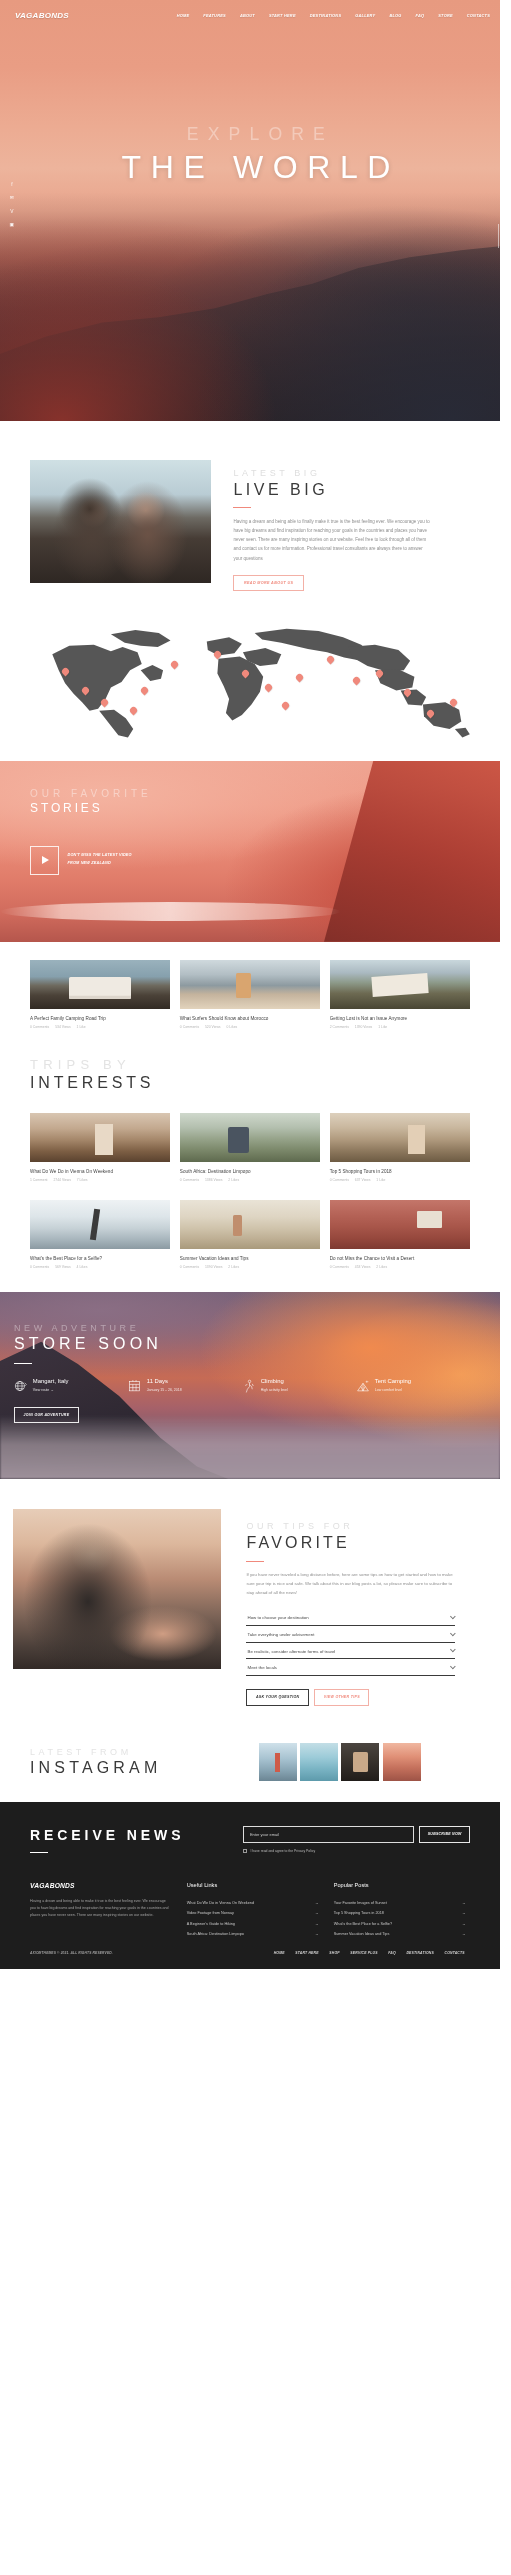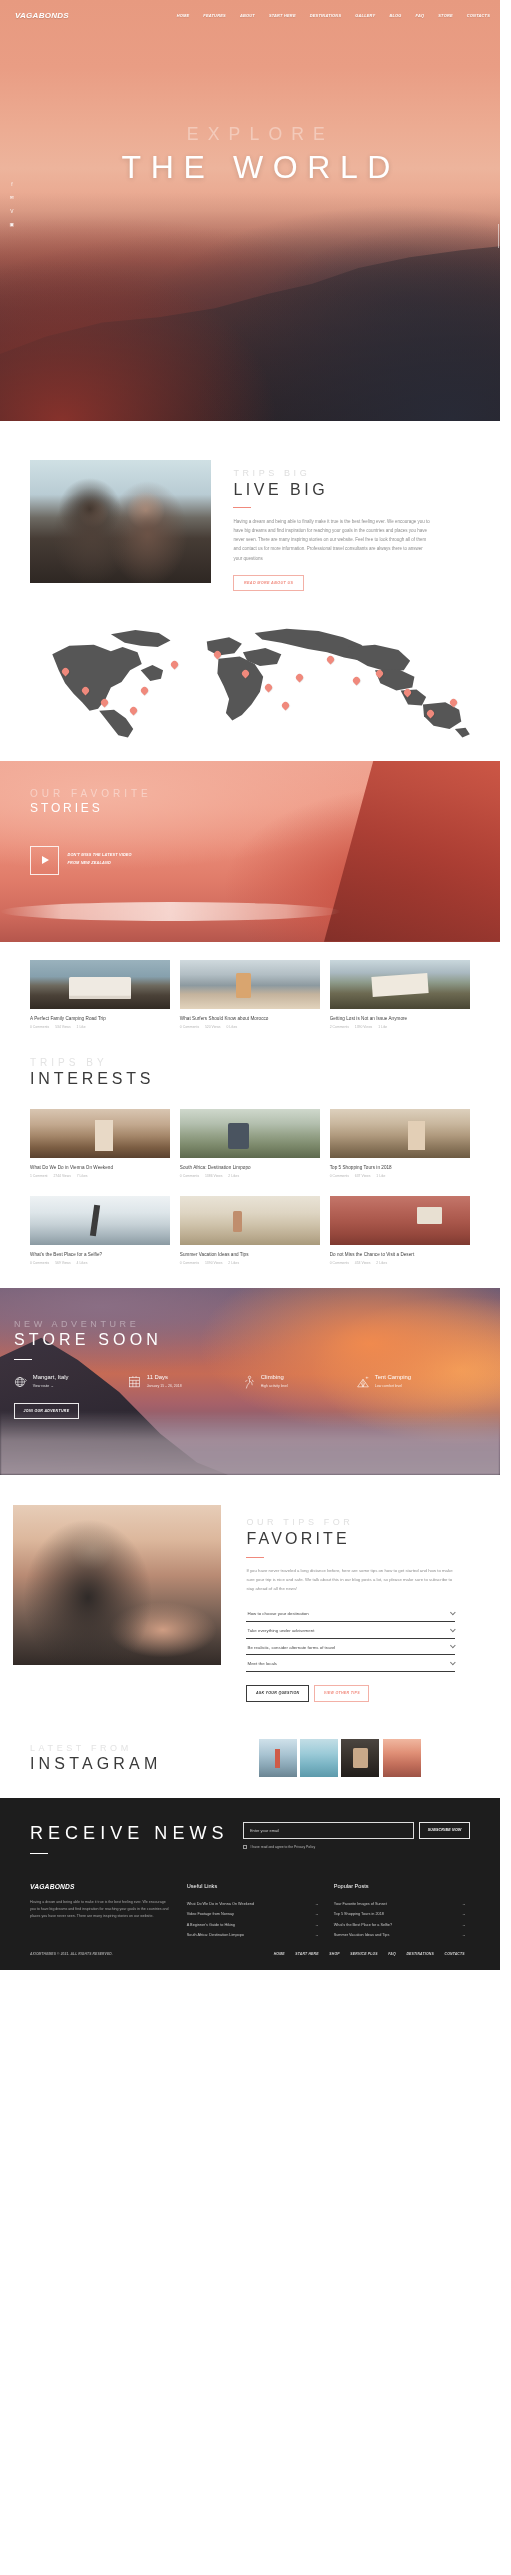--- a/index.html
+++ b/index.html
@@ -188,21 +188,21 @@
   .t-shop:after{content:"";position:absolute;left:56%;top:24%;width:12%;height:58%;background:#e3cfb6;}
   .t-selfie{background:linear-gradient(180deg,#eef2f4 0%,#dde5e9 34%,#c6d1d6 58%,#a8b6bd 80%,#8b9aa2 100%);}
   .t-selfie:after{content:"";position:absolute;left:44%;top:18%;width:4%;height:64%;background:#3b3b3b;transform:rotate(8deg);}
   .t-summer{background:linear-gradient(180deg,#e9e3d6 0%,#ded5c3 34%,#cfc3ab 58%,#bdae93 80%,#a99a7c 100%);}
   .t-summer:after{content:"";position:absolute;left:38%;top:30%;width:6%;height:44%;background:#c08e6d;border-radius:1.6px;}
   .t-desert{background:linear-gradient(180deg,#c4766a 0%,#b56357 30%,#a8564a 54%,#96483d 78%,#7e3a31 100%);}
   .t-desert:after{content:"";position:absolute;left:62%;top:22%;width:18%;height:34%;background:#e8e0d2;border-radius:1.1px;}
 
   
   .int-head { padding:28px 0 3.2px 30px; }
-  .int-eyebrow { font-size:10px; color:#e3e3e3; letter-spacing:.40em; font-weight:400; }
+  .int-eyebrow { font-size:13px; color:#e3e3e3; letter-spacing:.40em; font-weight:400; }
   .int-title { font-size:16px; color:#3a3a3a; letter-spacing:.24em; font-weight:300; margin-top:2.7px; }
 
   
   .coming {
     position:relative; height:187px; overflow:hidden; margin-top:23.5px;
     background:
       radial-gradient(ellipse 55% 75% at 74% 30%, #f08a4e 0%, rgba(240,138,78,0) 62%),
       radial-gradient(ellipse 45% 60% at 92% 44%, #f5a85e 0%, rgba(245,168,94,0) 66%),
       radial-gradient(ellipse 70% 50% at 20% 10%, #8a6e84 0%, rgba(138,110,132,0) 70%),
       linear-gradient(180deg,#6e5c74 0%,#8b6272 16%,#b2655f 32%,#c66b55 46%,#a66169 62%,#7e5b6d 76%,#5c4a5e 88%,#413847 100%);
@@ -287,21 +287,21 @@
   .ig1{background:linear-gradient(180deg,#cfe1ea 0%,#a9c4d2 40%,#8aa7b6 70%,#6b8593 100%);}
   .ig1:after{content:"";position:absolute;left:42%;top:28%;width:12%;height:50%;background:#cf5b48;}
   .ig2{background:linear-gradient(180deg,#c3dee6 0%,#9ccbd8 38%,#7ab4c4 68%,#5d9aab 100%);}
   .ig3{background:linear-gradient(180deg,#4b4540 0%,#3b352f 40%,#2d2824 72%,#211d1a 100%);}
   .ig3:after{content:"";position:absolute;left:30%;top:24%;width:40%;height:52%;background:#c9a989;border-radius:1.6px;}
   .ig4{background:linear-gradient(180deg,#f0b7a0 0%,#e09077 36%,#c4705c 66%,#9d5346 100%);}
 
   
   .news { background:#1d1d1d; padding:22.4px 30px 18px; display:flex; align-items:flex-start; }
   .news-l { width:213px; padding-top:2.1px; }
-  .news-title { color:#fff; font-size:18px; letter-spacing:.28em; font-weight:400; }
+  .news-title { color:#fff; font-size:14px; letter-spacing:.28em; font-weight:700; }
   .news-rule { width:18px; height:1.1px; background:#fff; margin-top:9.6px; }
   .news-r { flex:1; padding-top:1.1px; }
   .news-form { display:flex; gap:4.8px; align-items:stretch; }
   .news-input {
     flex:1; background:transparent; border:0.5px solid rgba(255,255,255,.85);
     color:#ddd; padding:5.3px 5.9px; font-size:4px; outline:none;
     font-family:"Liberation Sans Narrow","Liberation Sans",sans-serif;
   }
   .news-input::placeholder{ color:#c9c9c9; }
   .news-btn {
@@ -369,21 +369,21 @@
       <span>▣</span>
     </div>
 
     <div class="hero-coffee">BUY US A COFFEE</div>
     <div class="hero-coffee-line"></div>
   </section>
 
   <section class="livebig">
     <div class="lb-img"></div>
     <div class="lb-text">
-      <div class="lb-eyebrow">TRIPS BIG</div>
+      <div class="lb-eyebrow">LATEST BIG</div>
       <div class="lb-title">LIVE BIG</div>
       <div class="rule-sm lb-rule"></div>
       <p class="lb-p">Having a dream and being able to finally make it true is the best feeling ever. We encourage you to have big dreams and find inspiration for reaching your goals in the countries and places you have never seen. There are many inspiring stories on our website. Feel free to look through all of them and contact us for more information. Professional travel consultants are always there to answer your questions</p>
       <button class="btn-outline">READ MORE ABOUT US</button>
     </div>
   </section>
 
   <section class="mapsec">
     <div class="mapwrap">
       <svg viewBox="0 0 845 232">

